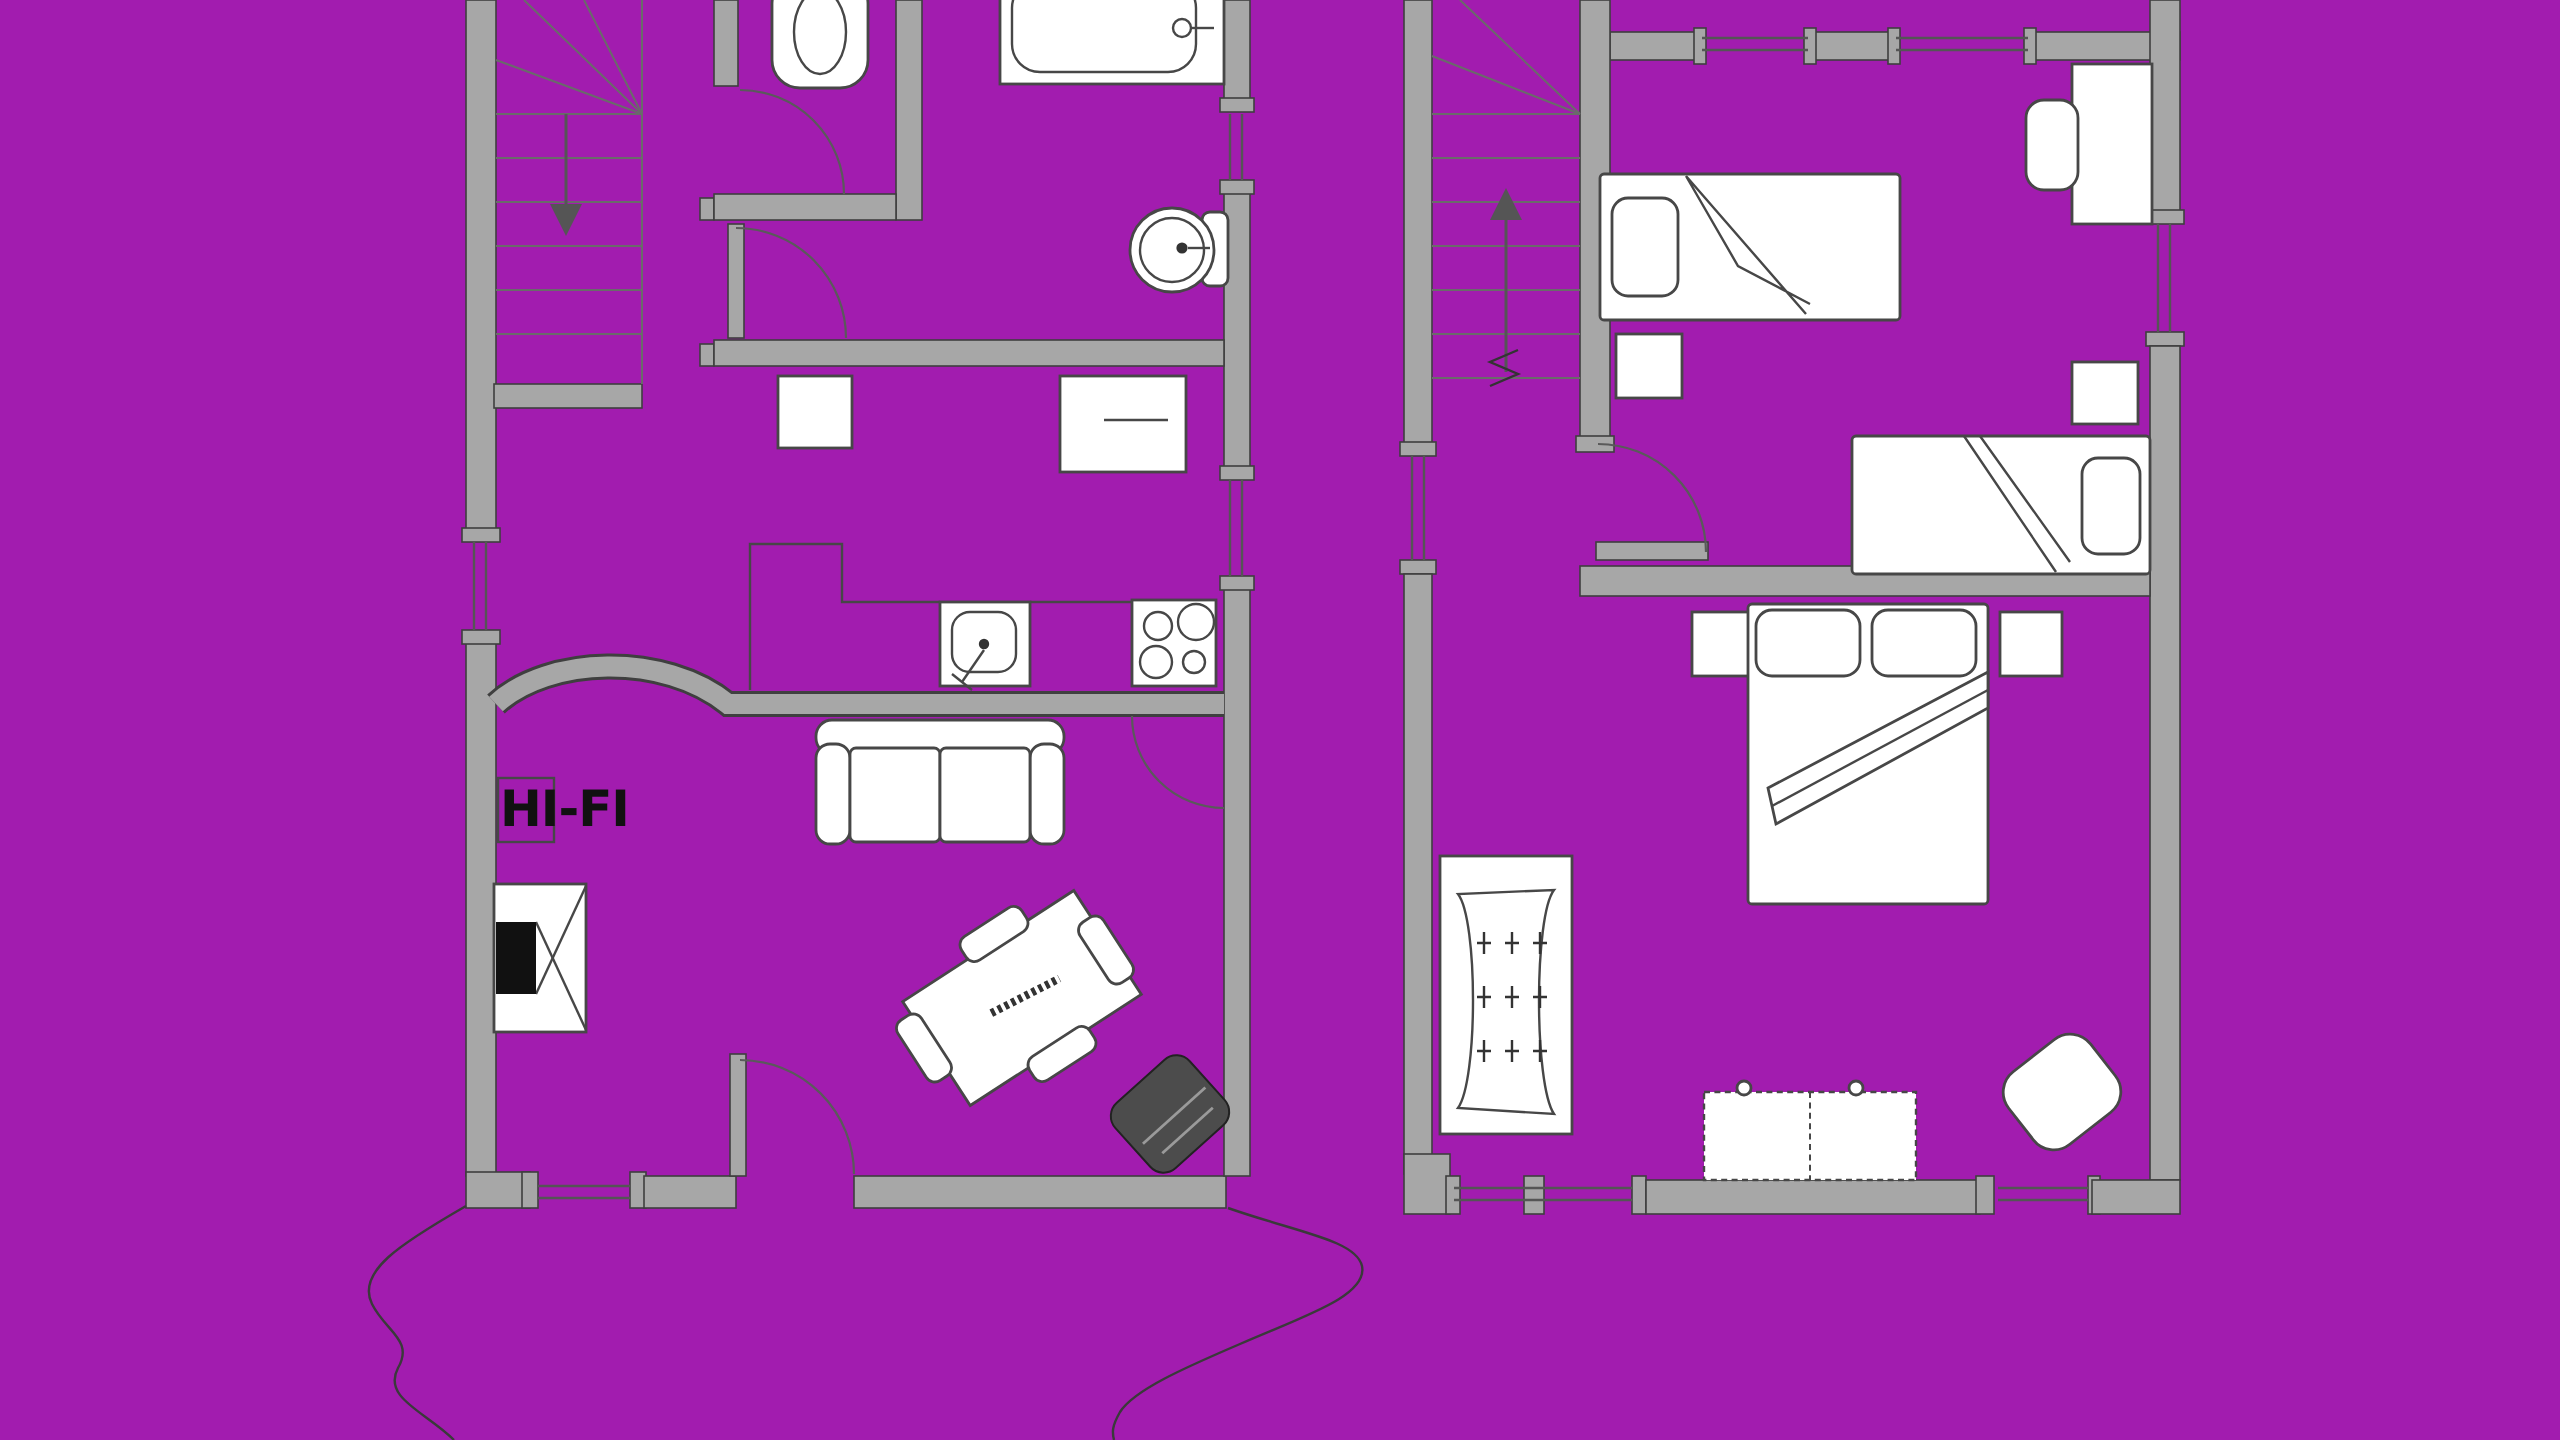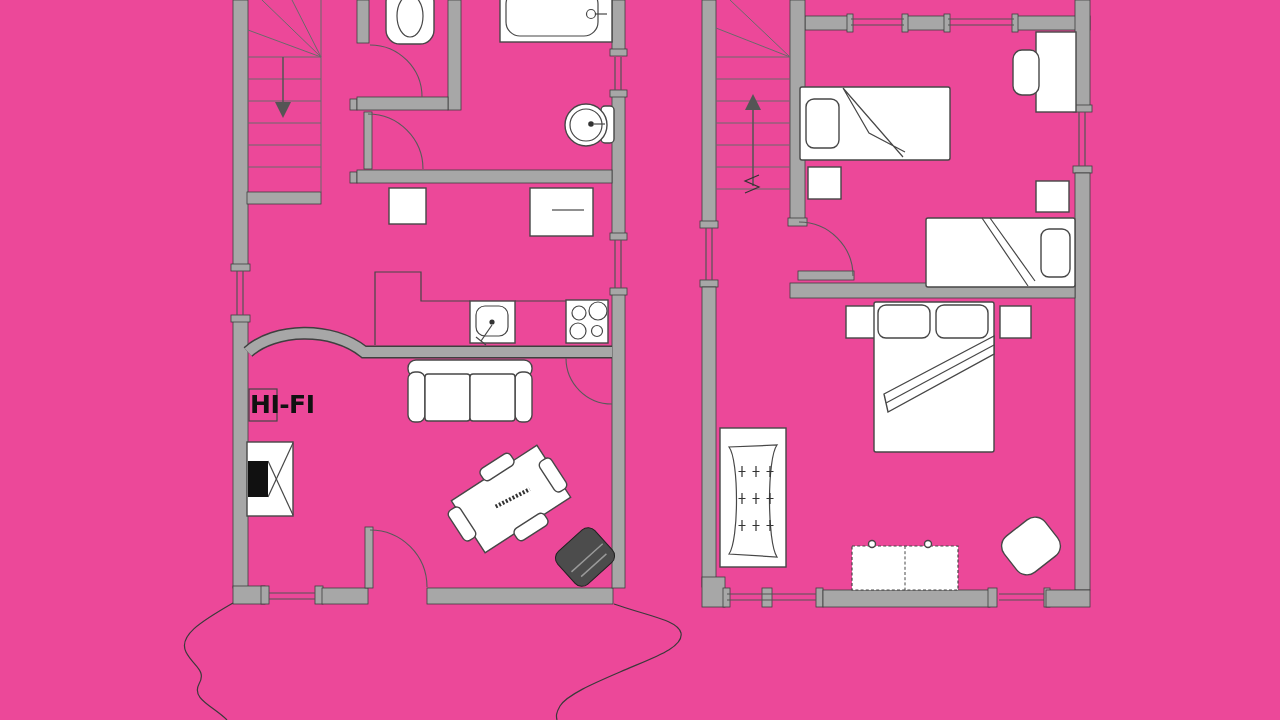--- a/index.html
+++ b/index.html
@@ -1,16 +1,16 @@
 <!DOCTYPE html>
 <html><head>
 <meta charset="utf-8">
 <style>
   html,body{margin:0;padding:0;background:#ffffff;}
-  .canvas{position:relative;width:1280px;height:720px;background:#ec4899;overflow:hidden;}
+  .canvas{position:relative;width:1280px;height:720px;background:#a21caf;overflow:hidden;}
   svg{position:absolute;left:0;top:0;}
   .wall{stroke:#3f3f3f;stroke-width:0.8;}
   .winline{stroke:#555555;stroke-width:1.2;fill:none;}
   .stair{stroke:#6a6a6a;stroke-width:1;fill:none;}
   .arc{fill:none;stroke:#5a5a5a;stroke-width:1.1;}
   .leaf{fill:#a7a7a7;stroke:#3f3f3f;stroke-width:0.8;}
   .furn{fill:#ffffff;stroke:#474747;stroke-width:1.4;}
   .furnl{fill:none;stroke:#474747;stroke-width:1.2;}
   .darkitem{fill:#4c4c4c;stroke:#222222;stroke-width:1;}
   .arrow{fill:#555555;stroke:none;}

